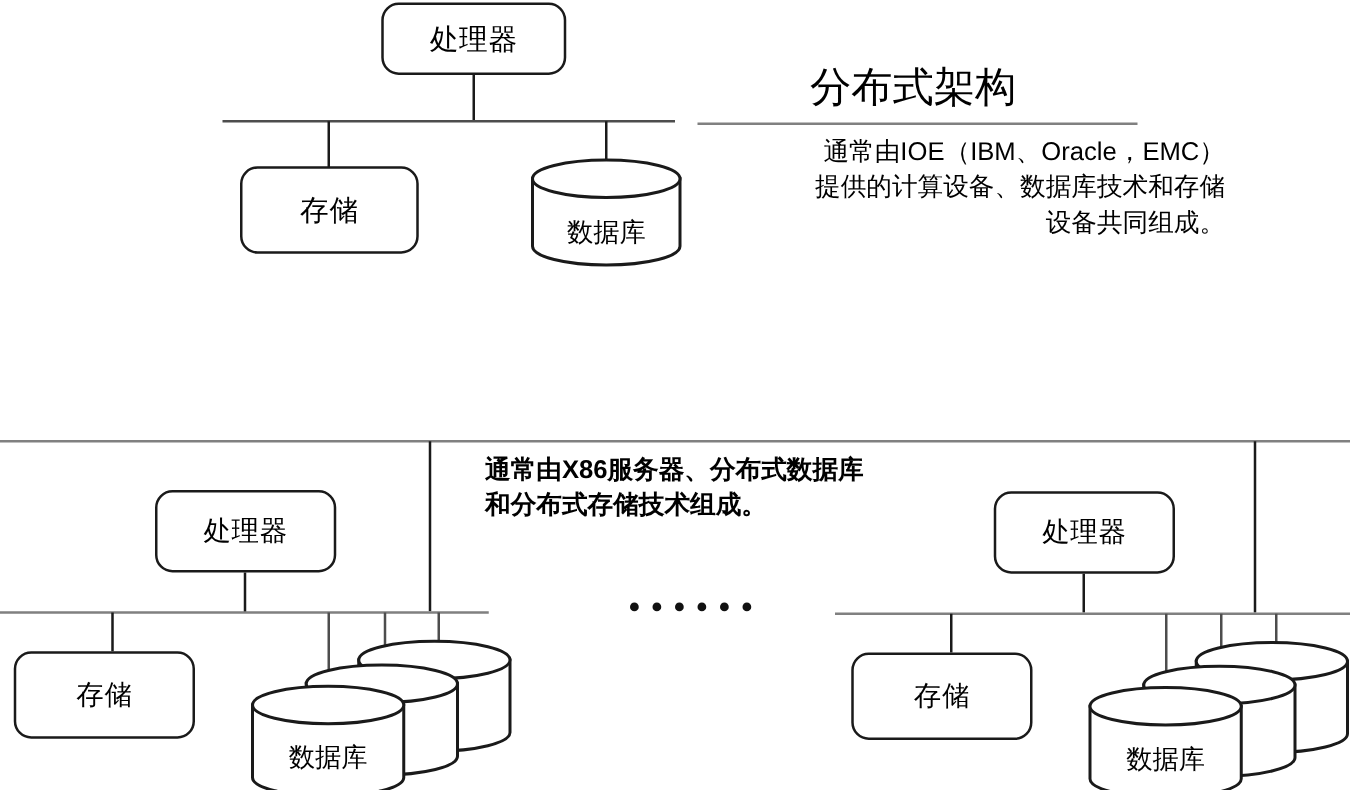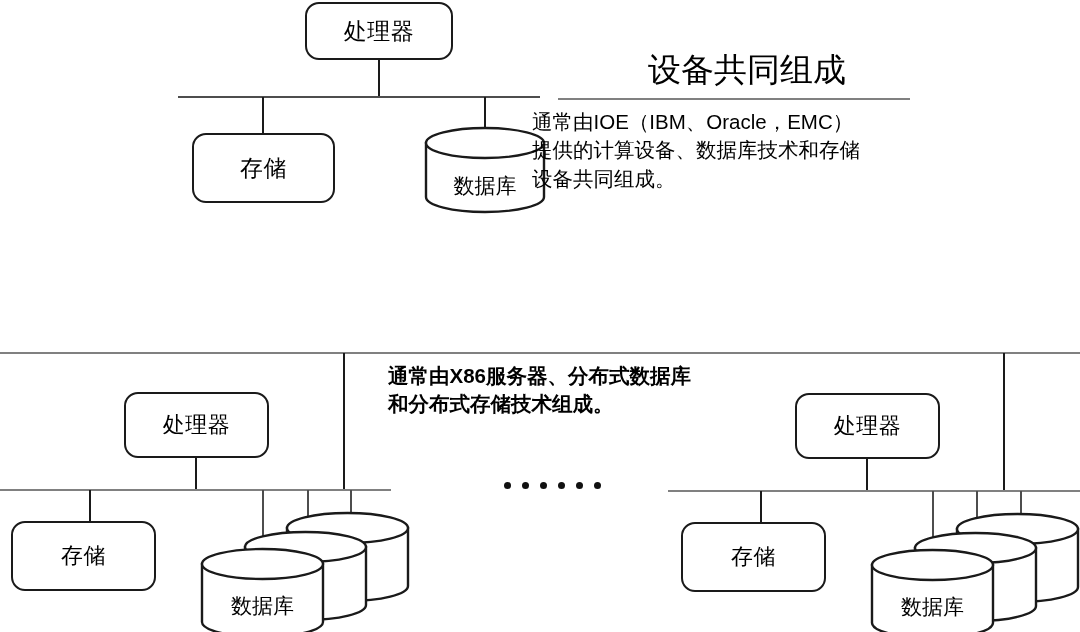--- a/index.html
+++ b/index.html
@@ -118,25 +118,25 @@
     </div>
 
     <div class="cyl" style="left:424px; top:126px; width:122px; height:88px;">
       <svg width="122" height="88" viewBox="0 0 122 88">
         <path d="M2,17 L2,71 A59,15 0 0 0 120,71 L120,17 Z" fill="#ffffff" stroke="#1a1a1a" stroke-width="2.4"></path>
         <ellipse cx="61" cy="17" rx="59" ry="15" fill="#ffffff" stroke="#1a1a1a" stroke-width="2.4"></ellipse>
       </svg>
       <div class="cyl-text" style="top:46px; font-size:21px;">数据库</div>
     </div>
 
-    <div class="section-title abs" style="left:648px; top:53px; font-size:33px;">设备共同组成</div>
+    <div class="section-title abs" style="left:648px; top:53px; font-size:33px;">分布式架构</div>
 
     <div class="title-rule abs" style="left:558px; top:98px; width:352px; height:2px;"></div>
 
-    <div class="body-text abs" style="left:532px; top:108px; width:420px; font-size:20.5px;">通常由IOE（IBM、Oracle，EMC）
+    <div class="body-text abs" style="left:560px; top:108px; width:420px; font-size:20.5px;text-align:right;">通常由IOE（IBM、Oracle，EMC）
 提供的计算设备、数据库技术和存储
 设备共同组成。</div>
   </div>
 
   <div class="abs" style="left:0; top:0; width:1080px; height:632px;">
 
 
     <div class="title-rule abs" style="left:0px; top:352px; width:1080px; height:2px;"></div>
 
     <div class="body-text abs" style="left:388px; top:362px; width:420px; font-size:20.5px;font-weight:bold;">通常由X86服务器、分布式数据库

